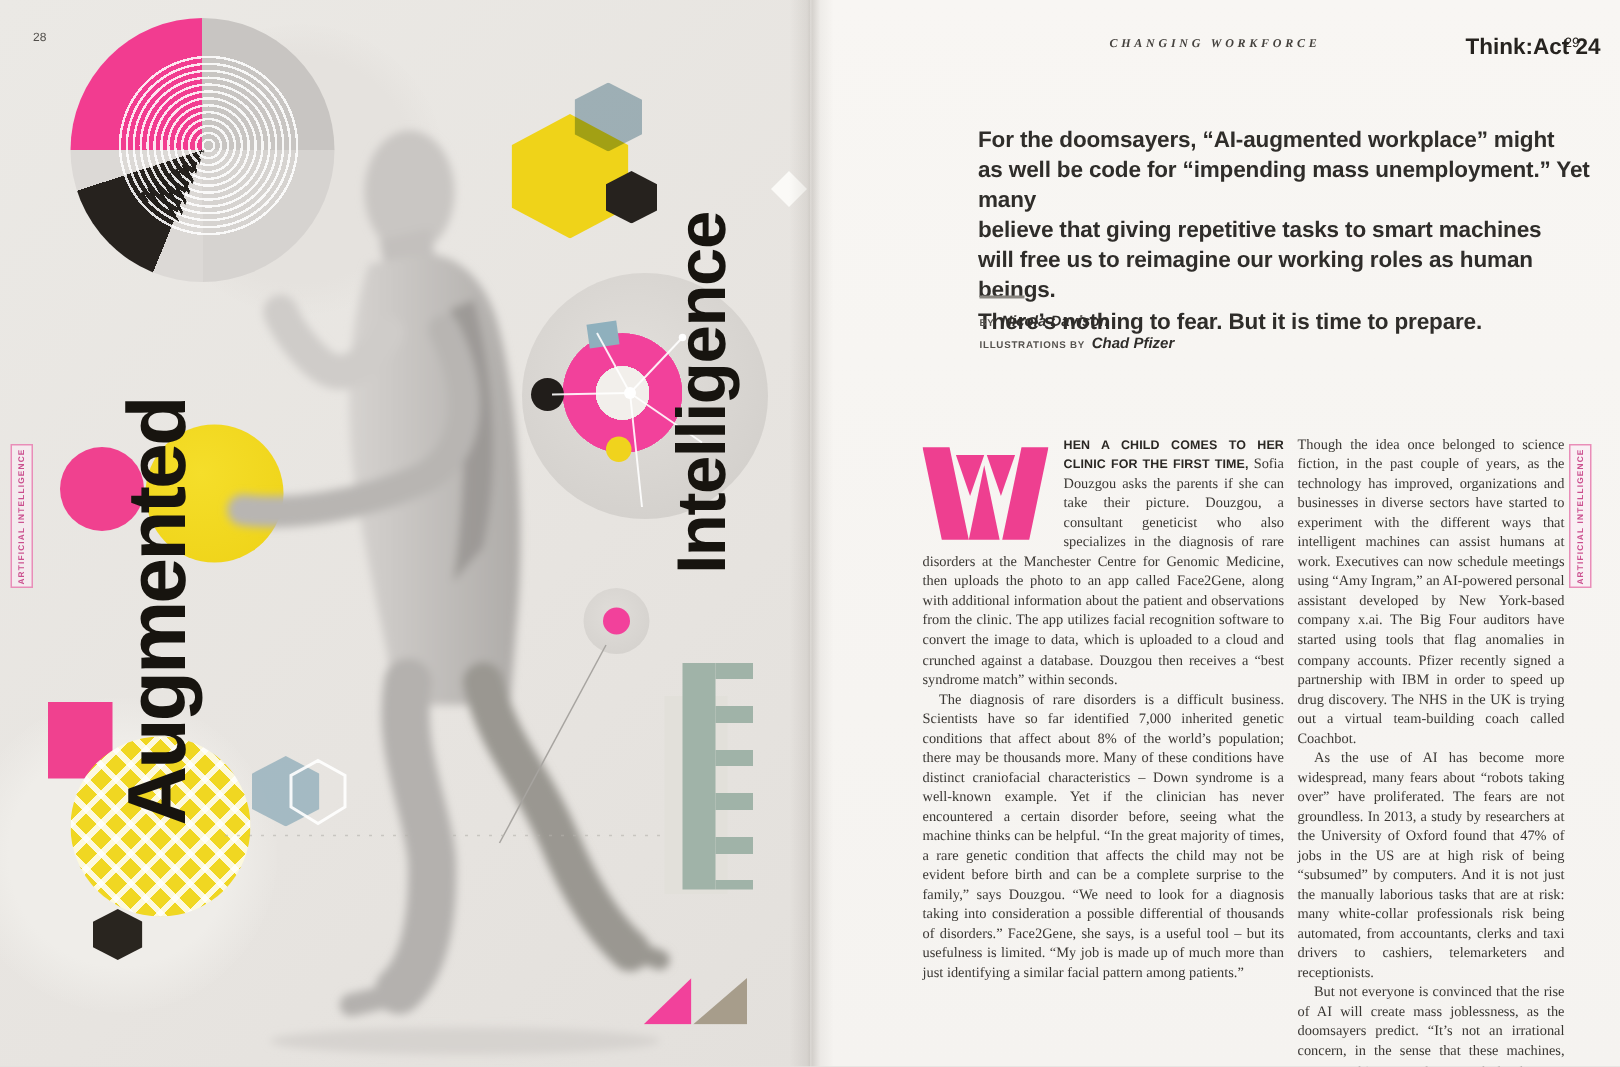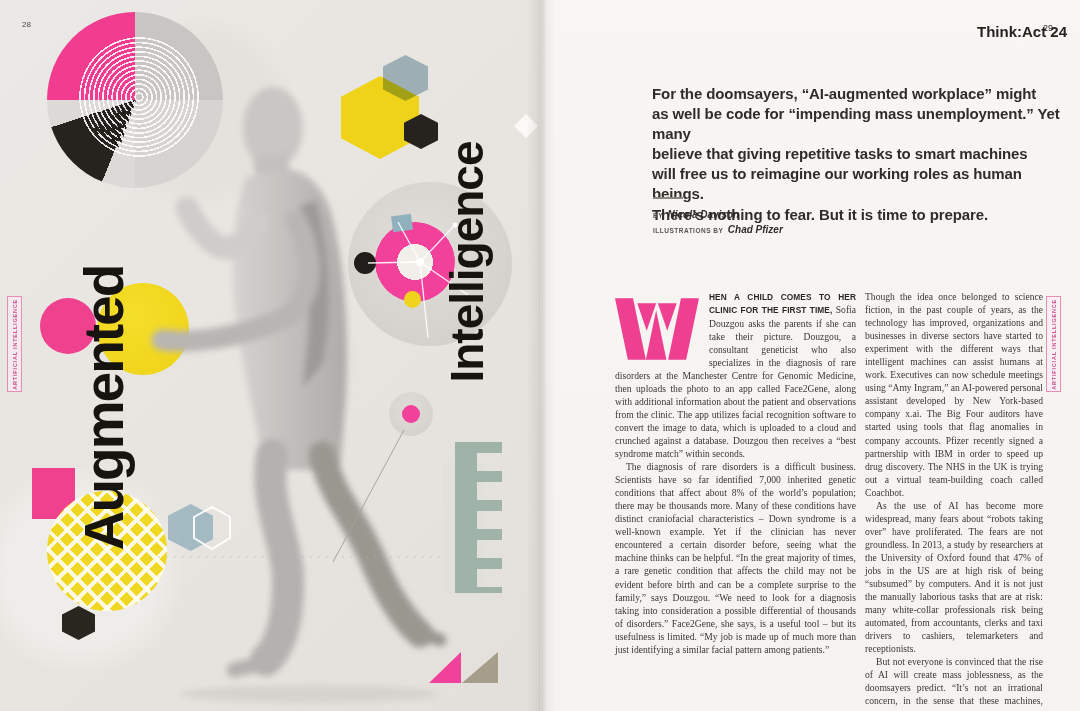--- a/index.html
+++ b/index.html
@@ -197,20 +197,21 @@
     <div class="headline" id="headline-intelligence">Intelligence</div>
 
     <div class="side-tag" id="side-tag-left">
       <span>ARTIFICIAL INTELLIGENCE</span>
     </div>
     <div class="page-number" id="page-number-left">28</div>
   </div>
 
   <div class="page page-right">
 
+    <div class="abs" id="section-label">CHANGING WORKFORCE</div>
     <div class="abs" id="magazine-label">Think:Act 24</div>
     <div class="page-number" id="page-number-right">29</div>
 
     <div class="abs" id="intro">For the doomsayers, “AI-augmented workplace” might
 as well be code for “impending mass unemployment.” Yet many
 believe that giving repetitive tasks to smart machines
 will free us to reimagine our working roles as human beings.
 There’s nothing to fear. But it is time to prepare.</div>
 
     <div class="abs" id="byline-rule"></div>

